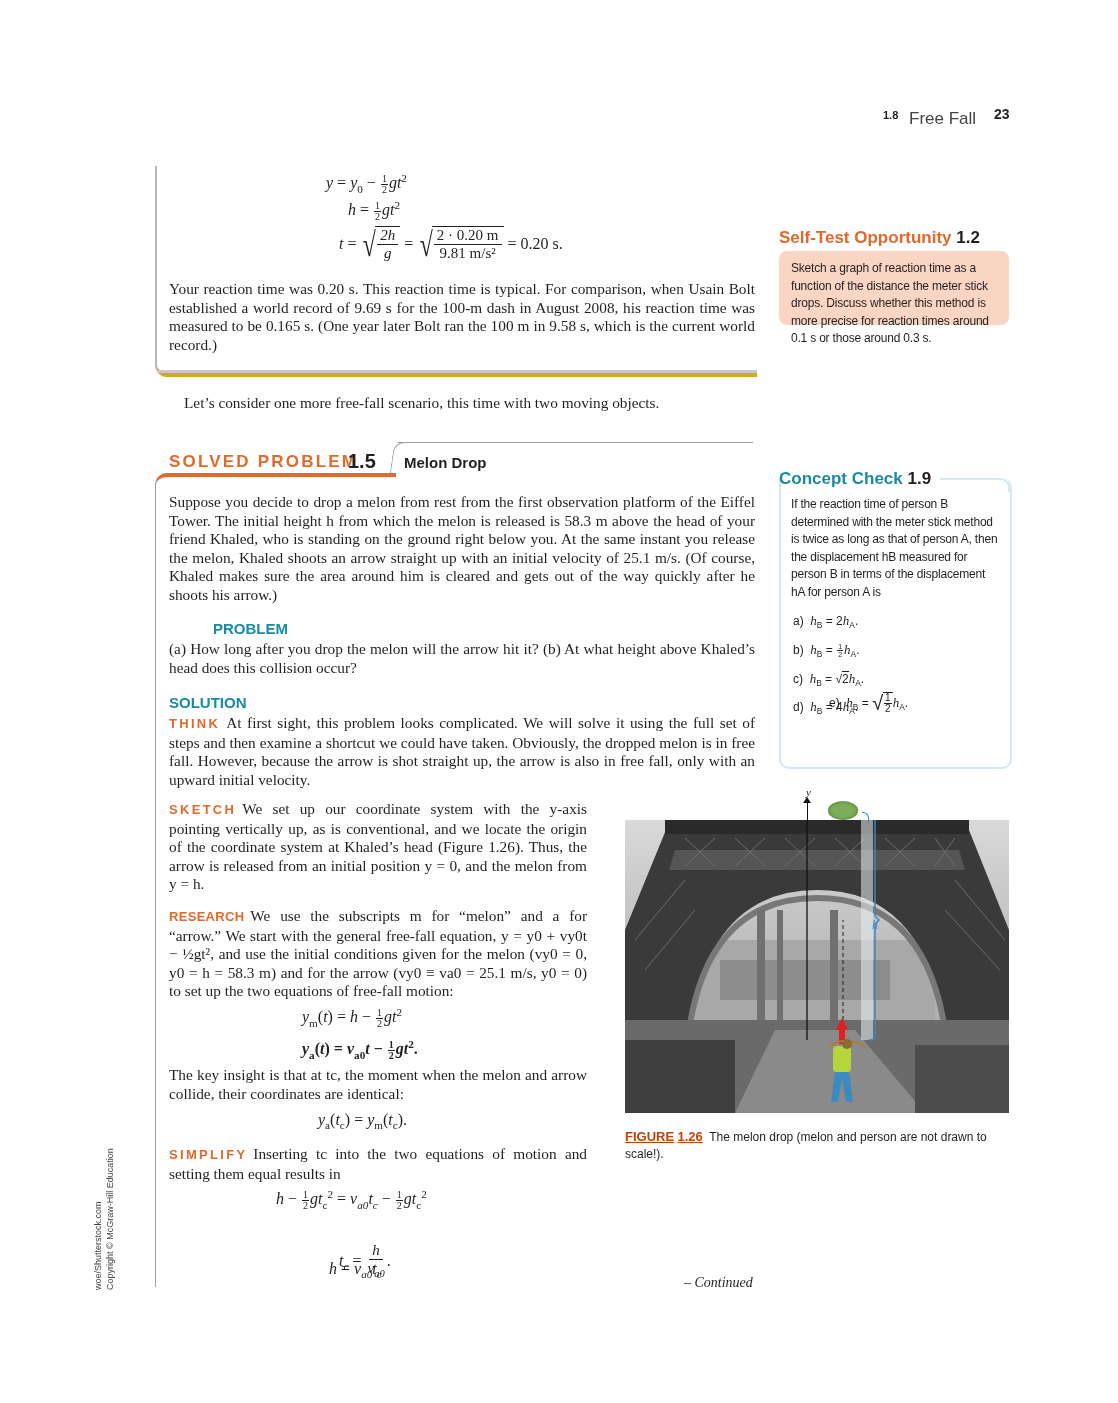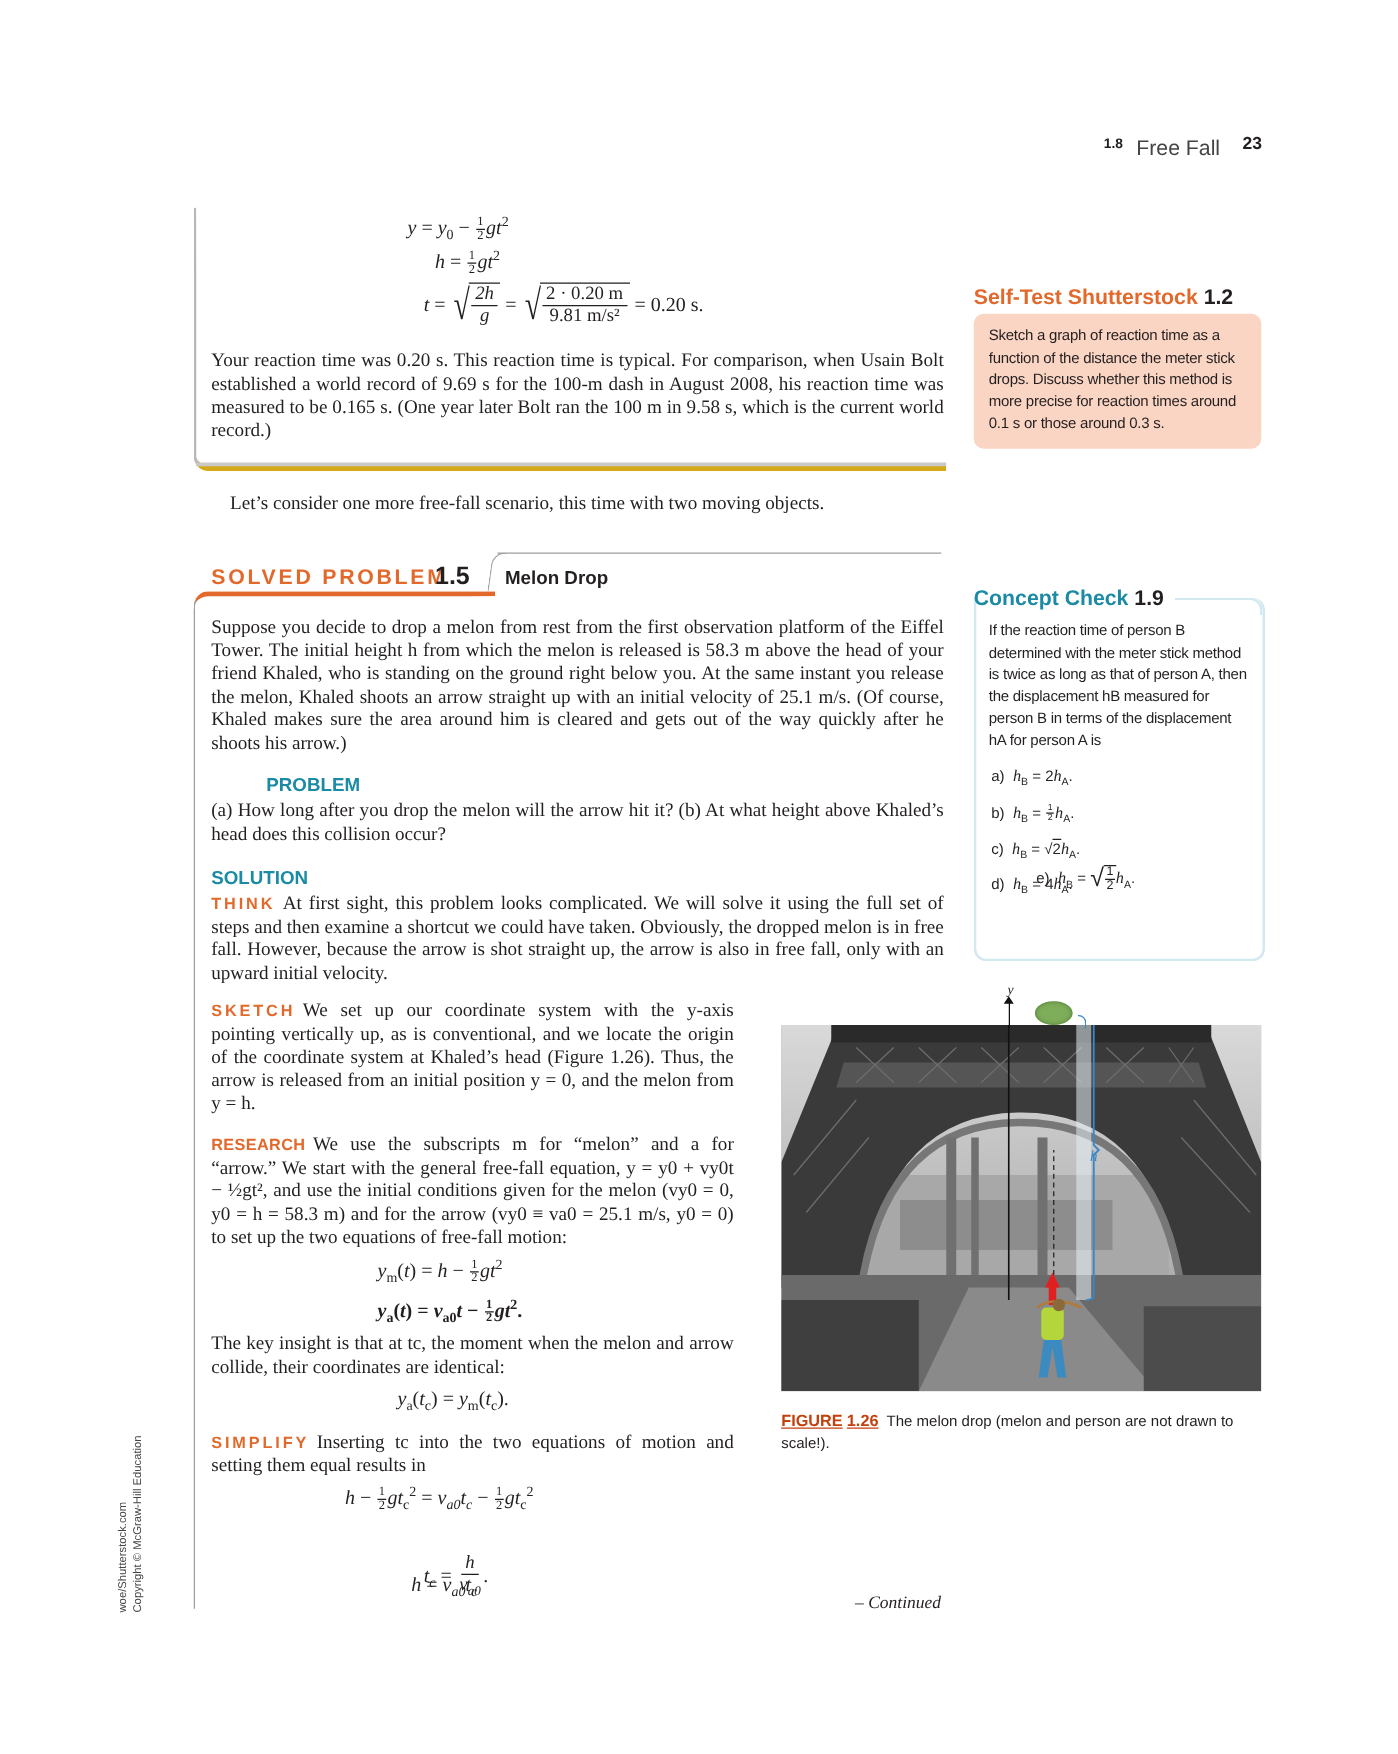--- a/index.html
+++ b/index.html
@@ -27,21 +27,21 @@
   .sqrt { display:inline-flex; align-items:stretch; vertical-align:middle; }
   .sqrt .rad { font-size:34px; line-height:38px; font-style:normal; transform:scaleX(0.7); margin-right:-4px; }
   .sqrt .body { border-top:1px solid #231f20; }
   sub, sup { font-size:70%; }
 
   .para { font-size:15.3px; line-height:18.6px; text-align:justify; }
 
   
   .st-title { left:779px; top:228px; font-size:17px; font-weight:bold; color:#e2692b; }
   .st-title b { color:#231f20; }
-  .st-box { left:779px; top:251px; width:230px; height:108px; background:#fbd5c3; border-radius:8px; }
+  .st-box { left:779px; top:251px; width:230px; height:74px; background:#fbd5c3; border-radius:8px; }
   .st-text { position:absolute; left:12px; top:9px; right:12px; font-size:12px; line-height:17.6px; color:#231f20; letter-spacing:-0.2px; }
 
   
   .sp-label { left:169px; top:452px; font-size:17px; font-weight:bold; color:#e2692b; letter-spacing:2.2px; }
   .sp-num { left:348px; top:450px; font-size:20px; font-weight:bold; color:#231f20; }
   .sp-title { left:404px; top:454px; font-size:15px; font-weight:bold; color:#231f20; }
   .sp-line-top { left:398px; top:442px; width:355px; height:0; border-top:1px solid #9d9d9d; }
   .sp-tab { left:392px; top:442px; width:10px; height:30px; border-left:1px solid #9d9d9d; border-top:1px solid #9d9d9d; border-top-left-radius:10px; transform:skewX(-8deg);}
   .sp-orange { left:155px; top:473px; width:240px; height:14px; border-top:4px solid #e2692b; border-left:1px solid #9d9d9d; border-top-left-radius:12px; }
   .sp-left { left:155px; top:487px; width:0; height:800px; border-left:1px solid #9d9d9d; }
@@ -107,21 +107,21 @@
         </span></span>
     </span>
   <span class="up">= 0.20 s.</span>
 </div>
 
 <div class="abs para" style="left:169px;top:280px;width:586px;">Your reaction time was 0.20 s. This reaction time is typical. For comparison, when Usain Bolt established a world record of 9.69 s for the 100-m dash in August 2008, his reaction time was measured to be 0.165 s. (One year later Bolt ran the 100 m in 9.58 s, which is the current world record.)</div>
 
 <div class="abs para" style="left:184px;top:394px;width:580px;text-align:left;">Let’s consider one more free-fall scenario, this time with two moving objects.</div>
 
 <div class="abs sans st-title">
-  <span>Self-Test Shutterstock</span> <b>1.2</b>
+  <span>Self-Test Opportunity</span> <b>1.2</b>
 </div>
 <div class="abs st-box">
   <div class="st-text sans">Sketch a graph of reaction time as a function of the distance the meter stick drops. Discuss whether this method is more precise for reaction times around 0.1 s or those around 0.3 s.</div>
 </div>
 
 <div class="abs sp-line-top"></div>
 <div class="abs sp-tab"></div>
 <div class="abs sp-orange"></div>
 <div class="abs sp-left"></div>
 <div class="abs sans sp-label">SOLVED PROBLEM</div>

